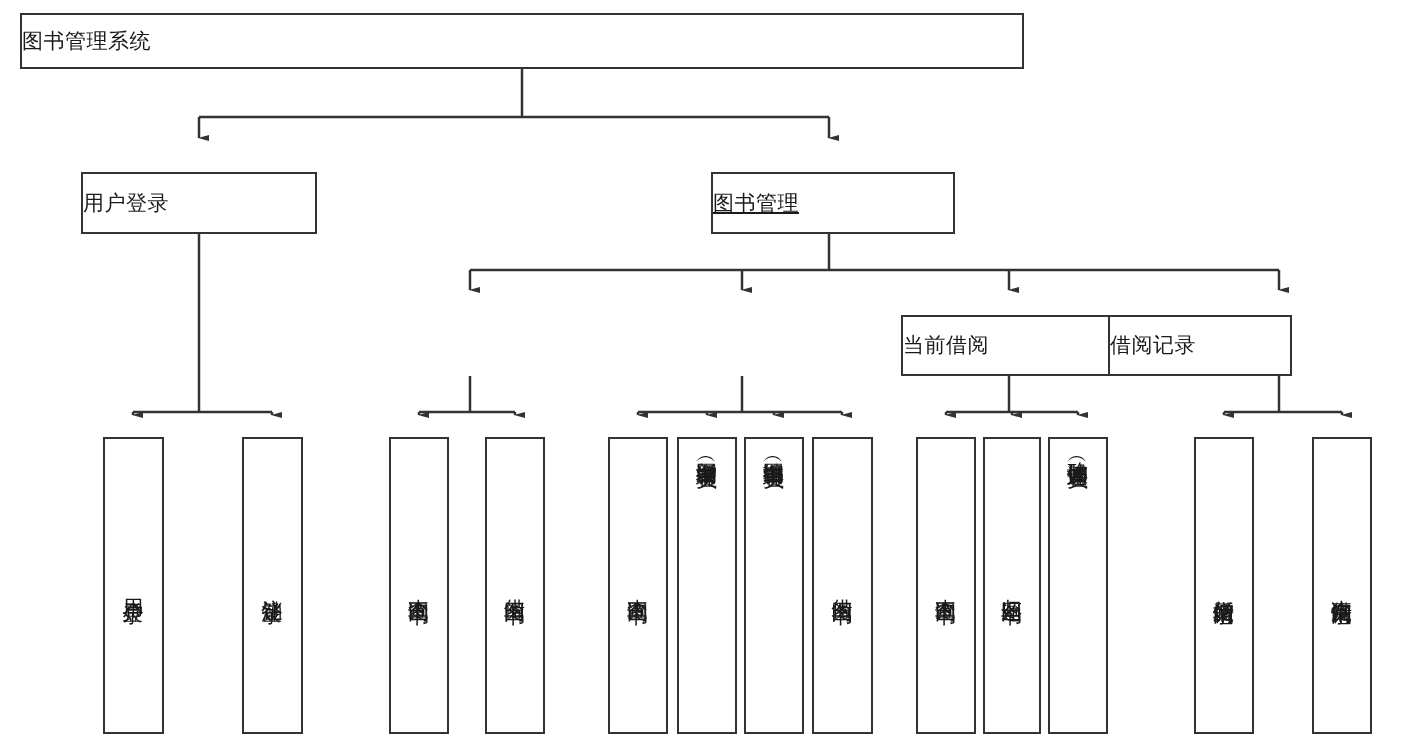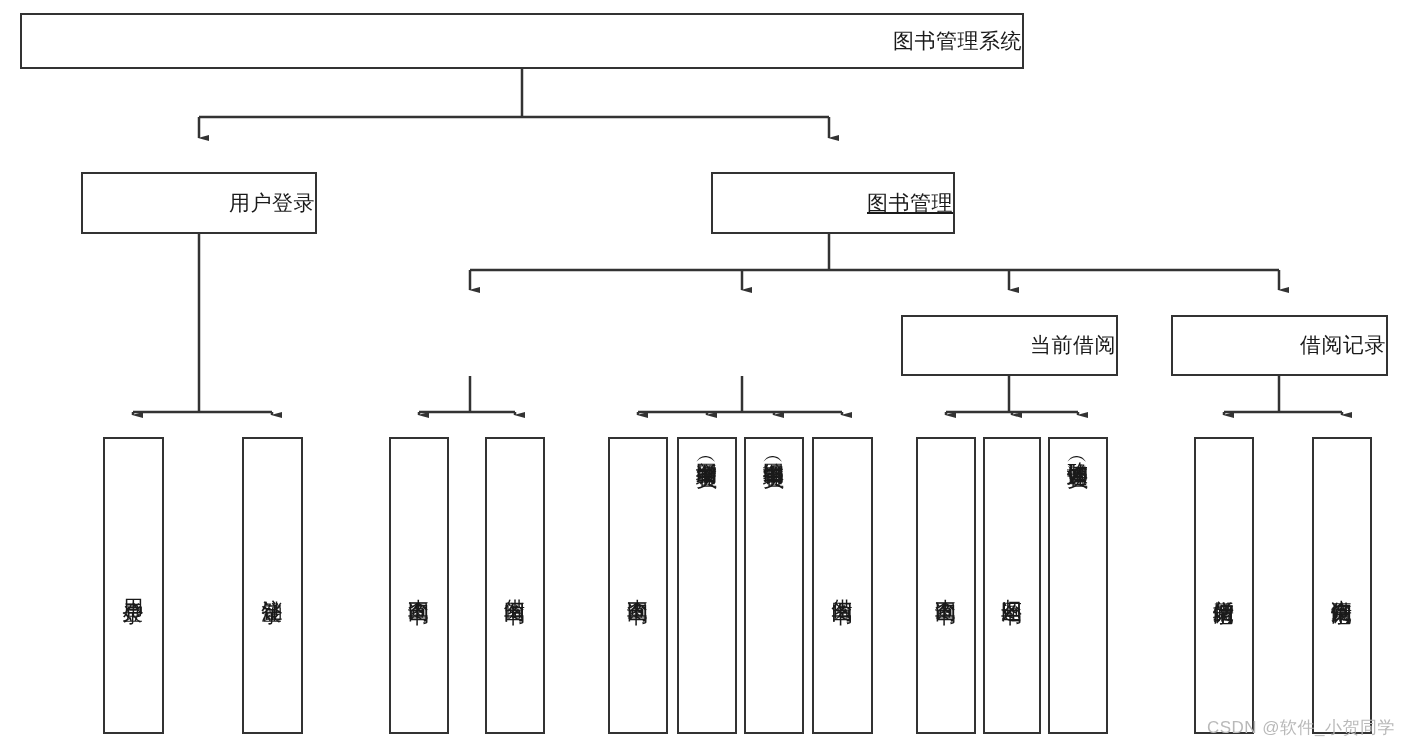--- a/index.html
+++ b/index.html
@@ -23,21 +23,21 @@
     height: 747px;
     pointer-events: none;
   }
   .node {
     position: absolute;
     box-sizing: border-box;
     border: 2.5px solid #333333;
     background: #ffffff;
     display: flex;
     align-items: center;
-    justify-content: flex-end;
+    justify-content: flex-start;
     color: #1a1a1a;
   }
   .node .lbl {
     display: block;
     text-align: center;
     line-height: 1.18;
     letter-spacing: 0.5px;
     white-space: pre-line;
   }
   .node.horiz .lbl {
@@ -134,21 +134,21 @@
   <div class="node horiz" style="left:81px;top:172px;width:236px;height:62px;">
     <span class="lbl">用户登录</span>
   </div>
   <div class="node horiz" style="left:711px;top:172px;width:244px;height:62px;text-decoration:underline;">
     <span class="lbl">图书管理</span>
   </div>
 
   <div class="node horiz" style="left:901px;top:315px;width:217px;height:61px;">
     <span class="lbl">当前借阅</span>
   </div>
-  <div class="node horiz" style="left:1171px;top:315px;width:217px;height:61px;">
+  <div class="node horiz" style="left:1108px;top:315px;width:184px;height:61px;">
     <span class="lbl">借阅记录</span>
   </div>
 
   <div class="node vert" style="left:103px;top:437px;width:61px;height:297px;">
     <span class="lbl">用户登录</span>
   </div>
   <div class="node vert" style="left:242px;top:437px;width:61px;height:297px;">
     <span class="lbl">注销登录</span>
   </div>
   <div class="node vert" style="left:389px;top:437px;width:60px;height:297px;">
@@ -181,15 +181,14 @@
     <span class="lbl">确认归还（管理员）</span>
   </div>
 
   <div class="node vert tall" style="left:1194px;top:437px;width:60px;height:297px;">
     <span class="lbl">新增借阅记录</span>
   </div>
   <div class="node vert tall" style="left:1312px;top:437px;width:60px;height:297px;">
     <span class="lbl">查询借阅记录</span>
   </div>
 
-  <div class="watermark">CSDN @软件_小贺同学</div>
 
 </div>
 
 </body></html>

